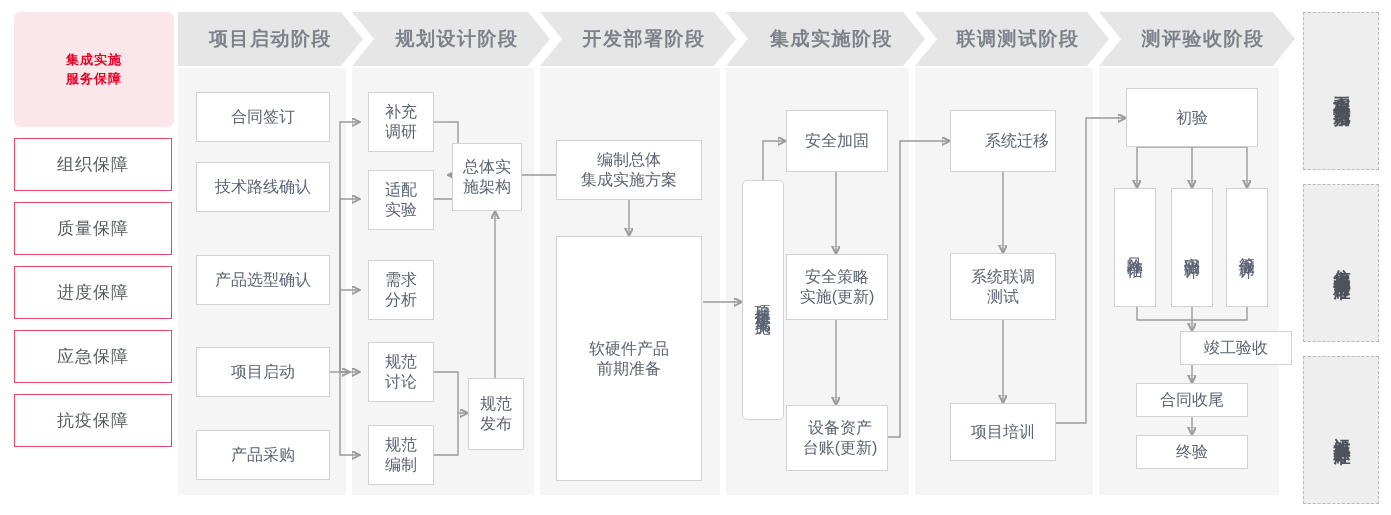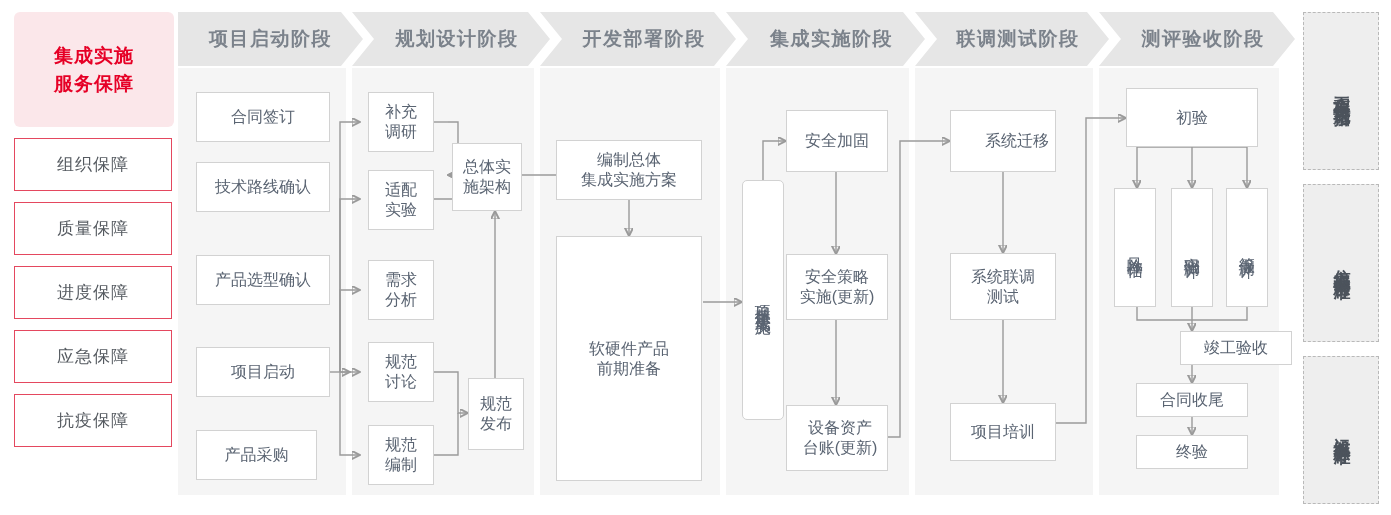--- a/index.html
+++ b/index.html
@@ -16,21 +16,21 @@
   
   .left-col{position:absolute;left:14px;top:12px;width:160px;}
   .guarantee-head{
     width:160px;height:115px;
     background:#fbe7ea;
     border-radius:6px;
     display:flex;align-items:center;justify-content:center;
     flex-direction:column;
     color:#e60026;
     font-weight:bold;
-    font-size:19px;
+    font-size:13px;
     line-height:1.45;
     letter-spacing:1px;
   }
   .guarantee-head span{display:block;}
   .guarantee-item{
     width:158px;height:53px;
     margin-top:11px;
     border:1px solid #e4485f;
     background:#ffffff;
     display:flex;align-items:center;justify-content:center;
@@ -196,21 +196,21 @@
     <path d="M1192,307 L1192,331" marker-end="url(#ah)"></path>
 
     <path d="M1192,365 L1192,383" marker-end="url(#ah)"></path>
     <path d="M1192,417 L1192,435" marker-end="url(#ah)"></path>
   </svg>
 
   <div class="node" style="left:196px;top:92px;width:134px;height:50px;">合同签订</div>
   <div class="node" style="left:196px;top:162px;width:134px;height:50px;">技术路线确认</div>
   <div class="node" style="left:196px;top:255px;width:134px;height:50px;">产品选型确认</div>
   <div class="node" style="left:196px;top:347px;width:134px;height:50px;">项目启动</div>
-  <div class="node" style="left:196px;top:430px;width:121px;height:50px;">产品采购</div>
+  <div class="node" style="left:196px;top:430px;width:134px;height:50px;">产品采购</div>
 
   <div class="node multi" style="left:368px;top:92px;width:66px;height:60px;white-space:pre-line;">补充
 调研</div>
   <div class="node multi" style="left:368px;top:170px;width:66px;height:60px;white-space:pre-line;">适配
 实验</div>
   <div class="node multi" style="left:368px;top:260px;width:66px;height:60px;white-space:pre-line;">需求
 分析</div>
   <div class="node multi" style="left:368px;top:342px;width:66px;height:60px;white-space:pre-line;">规范
 讨论</div>
   <div class="node multi" style="left:368px;top:425px;width:66px;height:60px;white-space:pre-line;">规范

